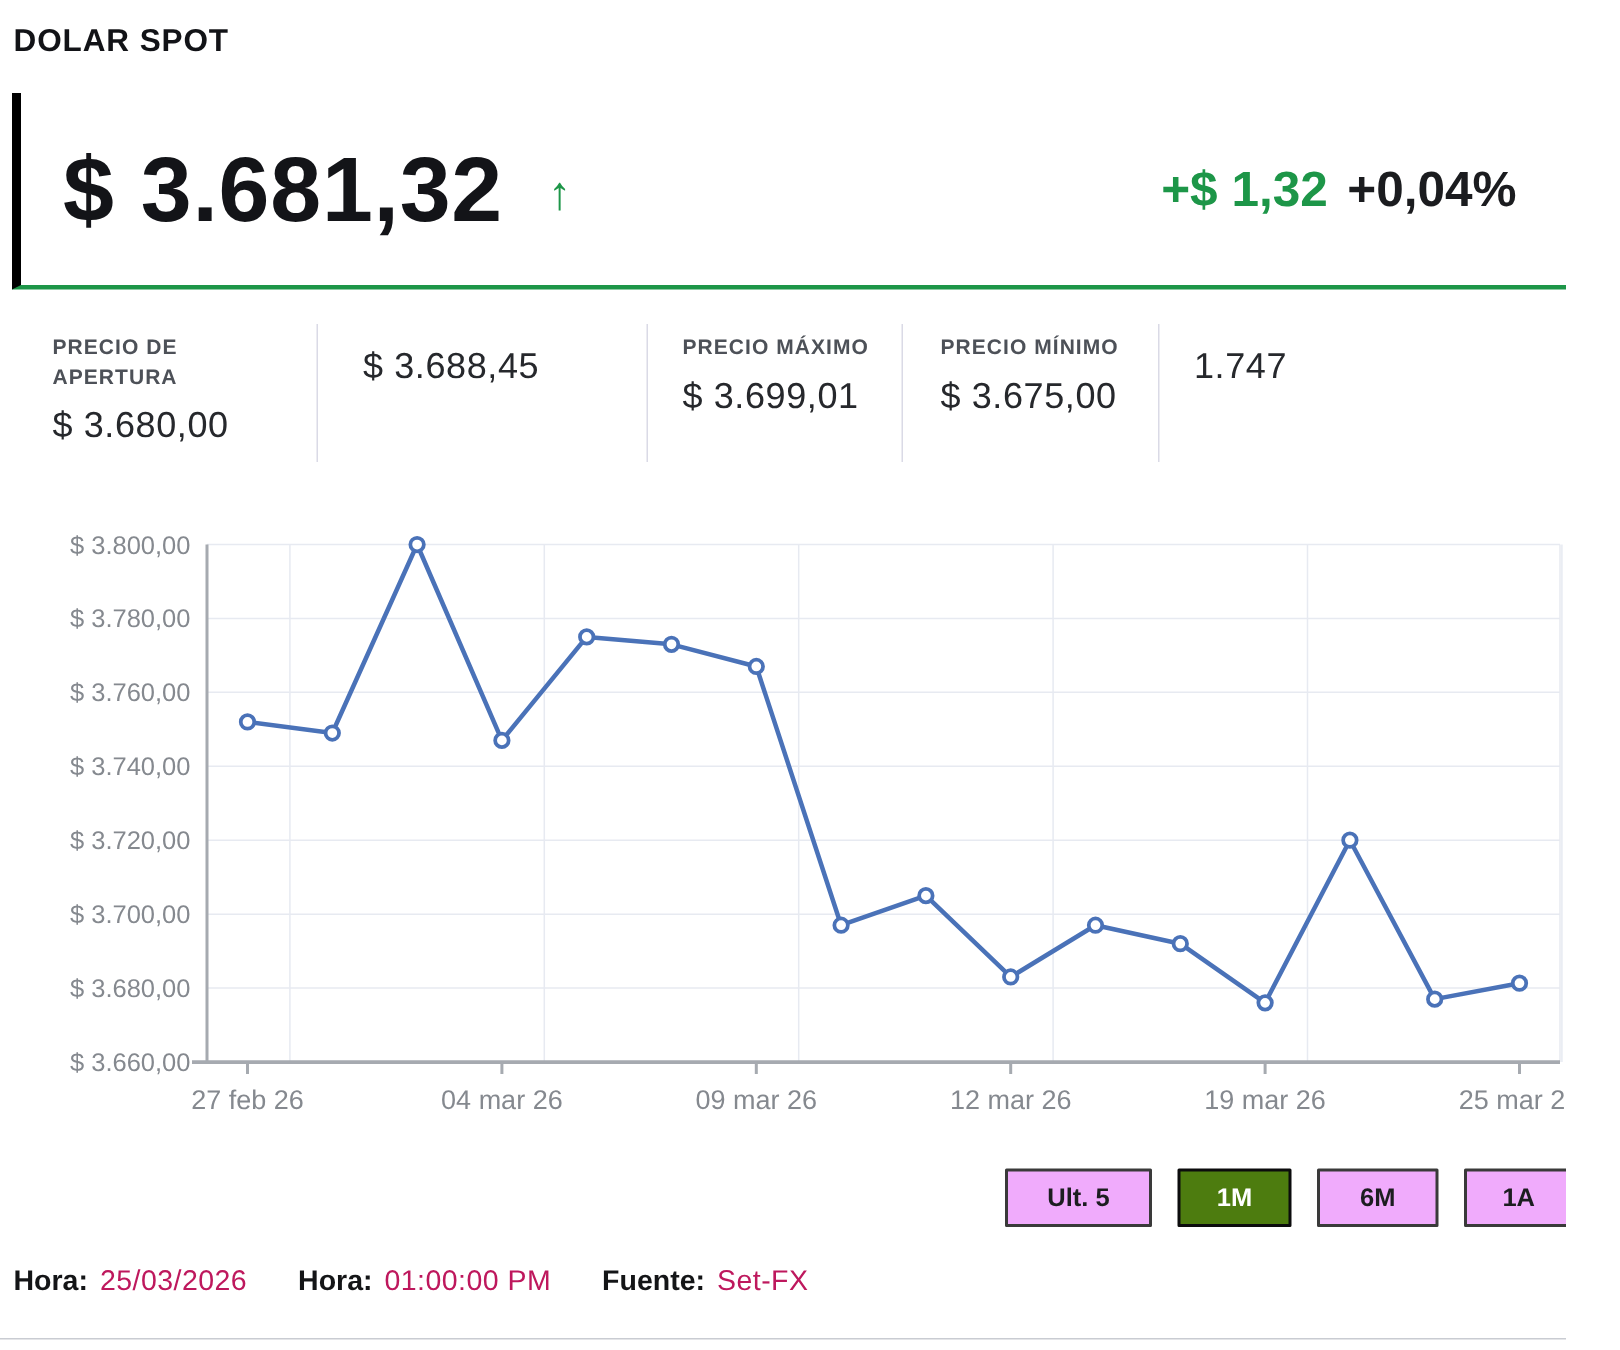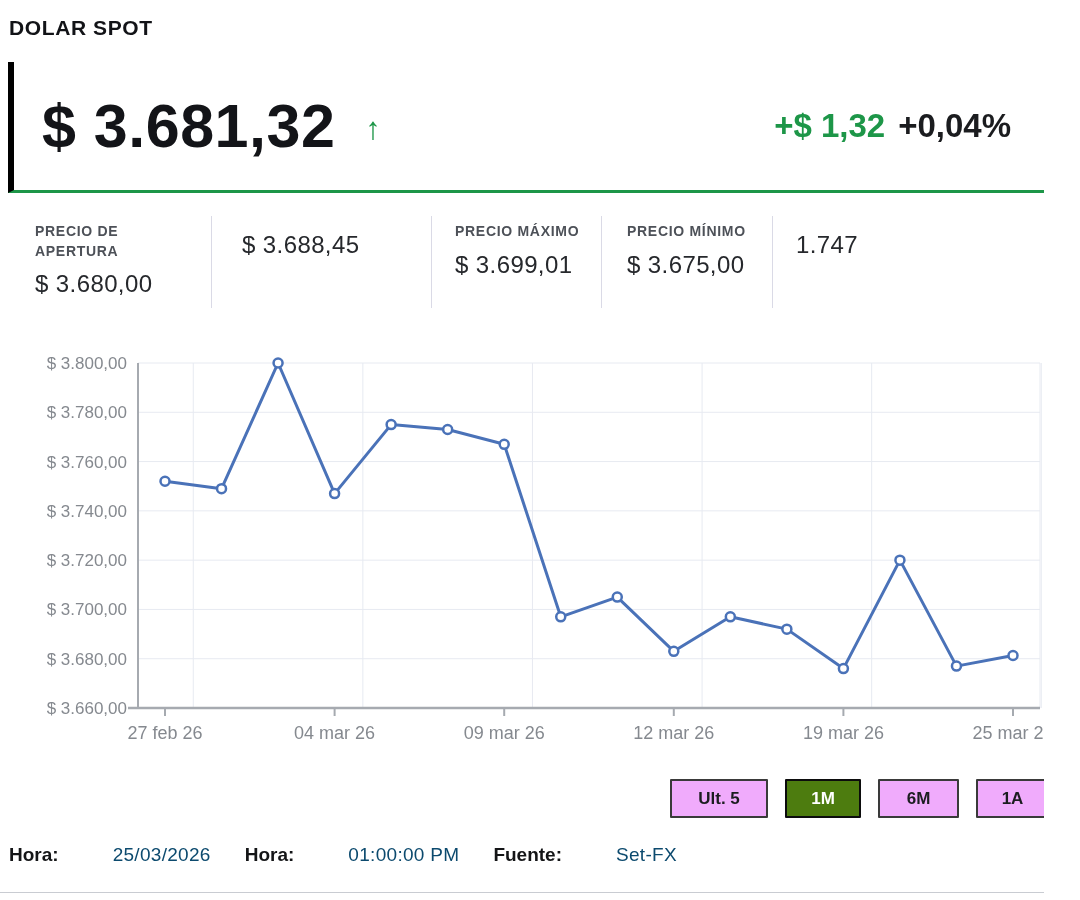--- a/index.html
+++ b/index.html
@@ -123,21 +123,21 @@
   .footer {
     position: absolute;
     left: 9px; right: 9px; top: 844px;
     display: flex;
     align-items: baseline;
     font-size: 19px;
   }
   .footer .group { display: flex; align-items: baseline; gap: 8px; }
   .footer .group + .group { margin-left: 34px; }
   .footer .lbl { font-weight: 800; color: #141517; }
-  .footer .val { font-weight: 400; color: #0c4a6e; letter-spacing: 0.3px; margin-left: 46px; }
+  .footer .val { font-weight: 400; color: #be185d; letter-spacing: 0.3px; }
   .footer .right { margin-left: auto; }
   .bottom-line {
     position: absolute;
     left: 0; right: 0; top: 892px;
     border-top: 1px solid #c9ccd2;
   }
 </style>
 </head>
 <body>
 

